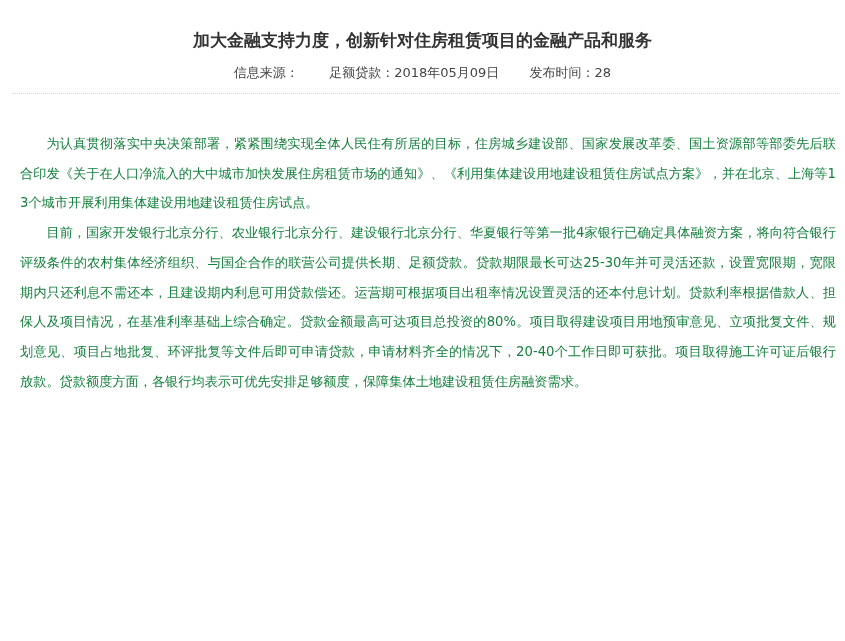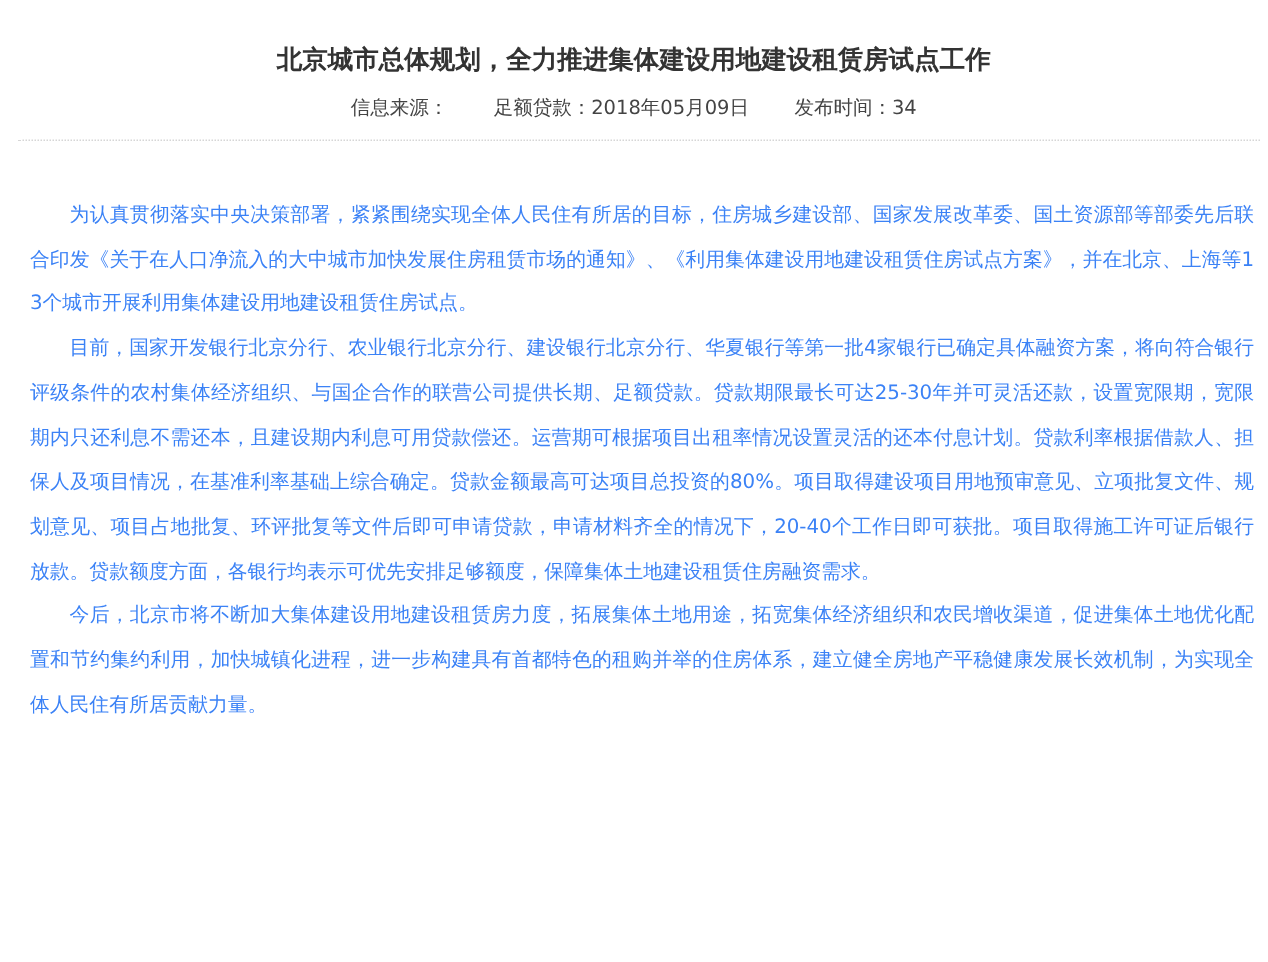--- a/index.html
+++ b/index.html
@@ -54,41 +54,40 @@
       height: 0;
       border-top: 1px dotted #d6d6d6;
     }
     .article-body {
       position: absolute;
       top: 129px;
       left: 20px;
       width: 816px;
       font-size: 13.2px;
       line-height: 29.7px;
-      color: #3b82f6;
+      color: #15803d;
     }
     .article-body p {
       margin: 0;
       text-indent: 2em;
       text-align: justify;
       word-break: break-all;
     }
   </style>
 </head>
 <body>
 
-<h1 class="article-title">北京城市总体规划，全力推进集体建设用地建设租赁房试点工作</h1>
+<h1 class="article-title">加大金融支持力度，创新针对住房租赁项目的金融产品和服务</h1>
 
 <div class="article-meta">
   <span>信息来源：</span><span></span>
   <span class="meta-gap"></span>
   <span>足额贷款：</span><span>2018年05月09日</span>
   <span class="meta-gap"></span>
-  <span>发布时间：</span><span>34</span>
+  <span>发布时间：</span><span>28</span>
 </div>
 
 <div class="separator"></div>
 
 <div class="article-body">
   <p>为认真贯彻落实中央决策部署，紧紧围绕实现全体人民住有所居的目标，住房城乡建设部、国家发展改革委、国土资源部等部委先后联合印发《关于在人口净流入的大中城市加快发展住房租赁市场的通知》、《利用集体建设用地建设租赁住房试点方案》，并在北京、上海等13个城市开展利用集体建设用地建设租赁住房试点。</p>
   <p>目前，国家开发银行北京分行、农业银行北京分行、建设银行北京分行、华夏银行等第一批4家银行已确定具体融资方案，将向符合银行评级条件的农村集体经济组织、与国企合作的联营公司提供长期、足额贷款。贷款期限最长可达25-30年并可灵活还款，设置宽限期，宽限期内只还利息不需还本，且建设期内利息可用贷款偿还。运营期可根据项目出租率情况设置灵活的还本付息计划。贷款利率根据借款人、担保人及项目情况，在基准利率基础上综合确定。贷款金额最高可达项目总投资的80%。项目取得建设项目用地预审意见、立项批复文件、规划意见、项目占地批复、环评批复等文件后即可申请贷款，申请材料齐全的情况下，20-40个工作日即可获批。项目取得施工许可证后银行放款。贷款额度方面，各银行均表示可优先安排足够额度，保障集体土地建设租赁住房融资需求。</p>
-  <p>今后，北京市将不断加大集体建设用地建设租赁房力度，拓展集体土地用途，拓宽集体经济组织和农民增收渠道，促进集体土地优化配置和节约集约利用，加快城镇化进程，进一步构建具有首都特色的租购并举的住房体系，建立健全房地产平稳健康发展长效机制，为实现全体人民住有所居贡献力量。</p>
 </div>
 
 </body></html>

